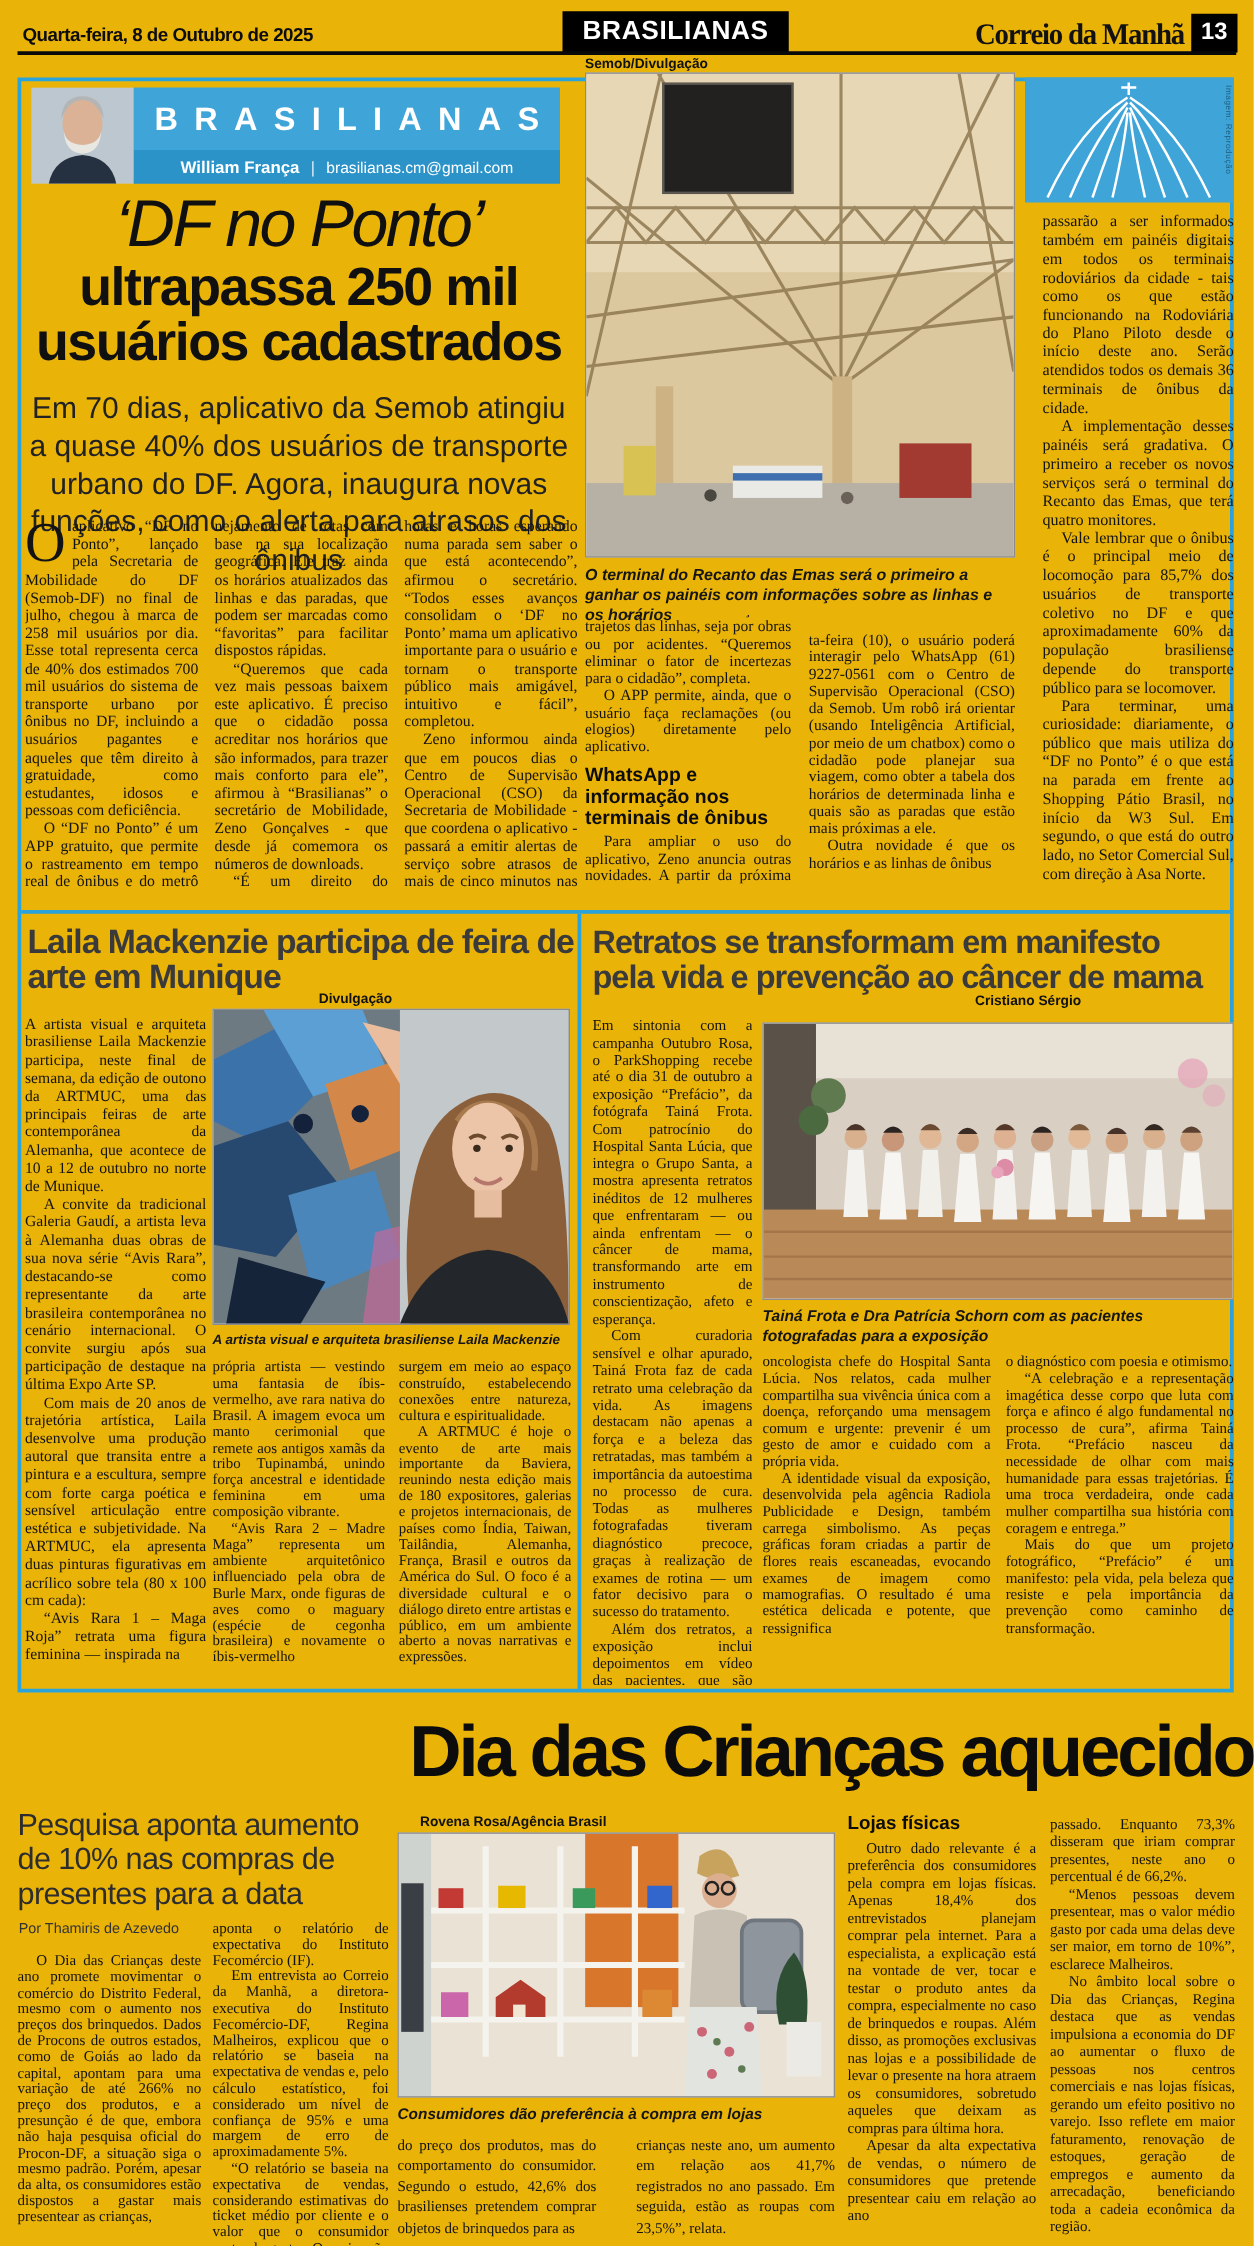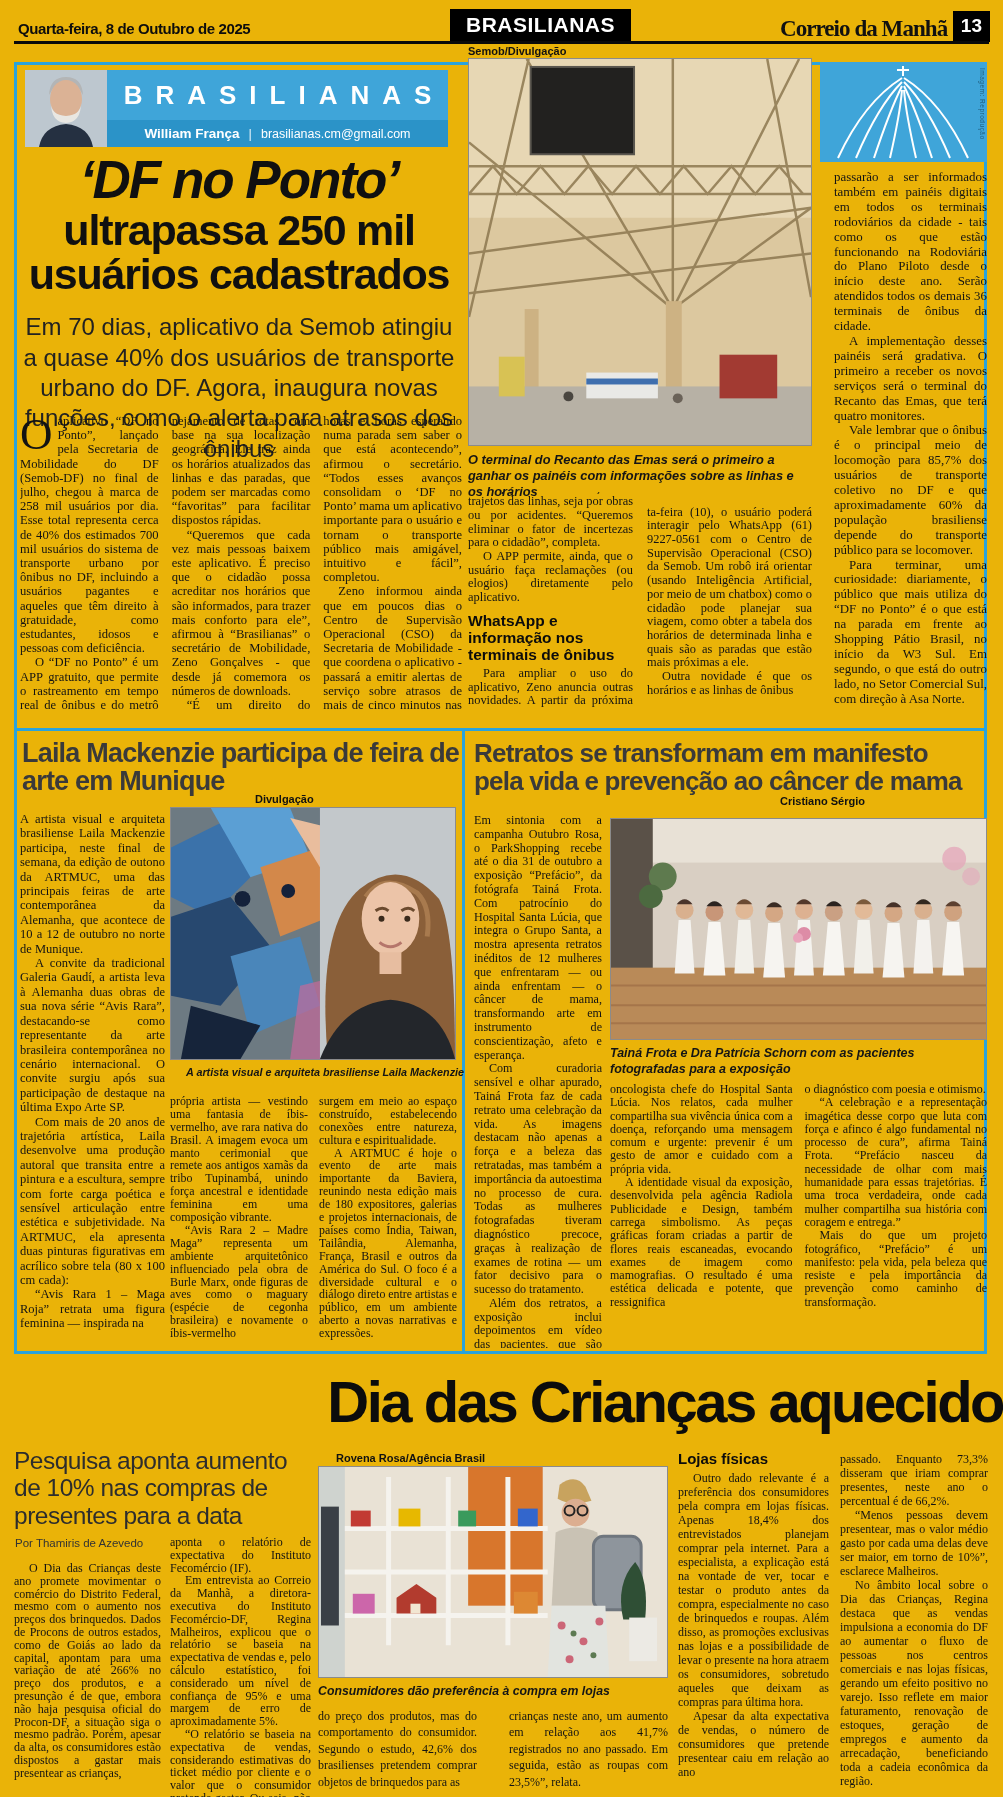--- a/index.html
+++ b/index.html
@@ -26,21 +26,21 @@
   .banner-right{flex:1;display:flex;flex-direction:column;}
   .banner-title{flex:1;background:#3FA5D9;color:#fff;display:flex;align-items:center;
                 justify-content:center;font-size:26px;font-weight:600;letter-spacing:13px;text-indent:13px;}
   .banner-sub{height:27px;background:#2B93C8;color:#fff;display:flex;align-items:center;
               justify-content:center;gap:9px;}
   .banner-author{font-weight:700;font-size:13.5px;}
   .banner-pipe{opacity:.85;font-size:13px;}
   .banner-email{font-size:12.5px;}
   
   .mainhead{left:16px;top:152px;width:446px;text-align:center;color:#101010;}
-  .mh1{font-size:53px;font-weight:700;font-style:italic;letter-spacing:-2px;line-height:1.05;}
+  .mh1{font-size:53px;font-weight:400;font-style:italic;letter-spacing:-2px;line-height:1.05;}
   .mh2{font-size:43px;font-weight:600;letter-spacing:-1.2px;line-height:1.04;}
   .deck{margin-top:15px;font-size:24px;line-height:1.27;font-weight:500;color:#222;}
   
   .serif p{font-family:"Liberation Serif",serif;text-align:justify;margin:0;text-indent:15px;color:#131313;}
   .serif p.np{text-indent:0;}
   .cols{display:flex;overflow:hidden;}
   .cols>div{flex:1;}
   .main-cols{left:20px;top:414px;width:442px;height:298px;gap:13px;font-size:12.6px;line-height:14.2px;}
   .dropcap{float:left;font-family:"Liberation Serif",serif;font-size:45px;line-height:37px;
            padding:2px 5px 0 0;}
@@ -57,23 +57,23 @@
   .cr-semob{left:468px;top:45px;width:344px;}
   .cap-terminal{left:468px;top:452px;width:344px;font-size:12.8px;}
   .cathedral{left:820px;top:62px;width:167px;height:100px;background:#3FA5D9;}
   .cath-credit{position:absolute;right:1px;top:6px;writing-mode:vertical-rl;font-size:6.5px;
                color:#1e5d7e;letter-spacing:.5px;}
   
   .art2-head{left:22px;top:740px;width:446px;font-size:27px;font-weight:600;color:#3a3a3a;
              letter-spacing:-.8px;line-height:1.02;}
   .cr-divulg{left:255px;top:793px;width:200px;}
   .ph-laila{left:170px;top:807px;width:286px;height:253px;}
-  .cap-laila{left:186px;top:1066px;width:286px;font-size:10.8px;}
+  .cap-laila{left:170px;top:1066px;width:286px;font-size:10.8px;}
   .art2-col1{left:20px;top:812px;width:145px;height:535px;overflow:hidden;font-size:12.5px;line-height:14.4px;}
-  .art2-col23{left:170px;top:1087px;width:287px;height:261px;gap:11px;font-size:11.9px;line-height:12.9px;align-items:center;}
+  .art2-col23{left:170px;top:1087px;width:287px;height:261px;gap:11px;font-size:11.9px;line-height:12.9px;}
   
   .art3-head{left:474px;top:740px;width:512px;font-size:26px;font-weight:600;color:#3a3a3a;
              letter-spacing:-.8px;line-height:1.06;}
   .cr-cris{left:780px;top:795px;width:206px;}
   .art3-col1{left:474px;top:814px;width:128px;height:534px;overflow:hidden;font-size:12.1px;line-height:13.8px;}
   .ph-expo{left:610px;top:818px;width:377px;height:222px;}
   .cap-expo{left:610px;top:1046px;width:377px;font-size:12.5px;}
   .art3-col23{left:610px;top:1083px;width:377px;height:265px;gap:12px;font-size:12px;line-height:13.3px;}
   
   .art4-head{left:0;top:1368px;width:1003px;text-align:right;font-size:58px;font-weight:700;

